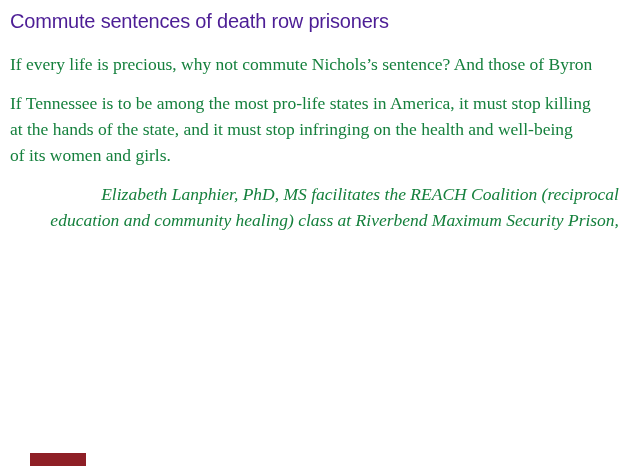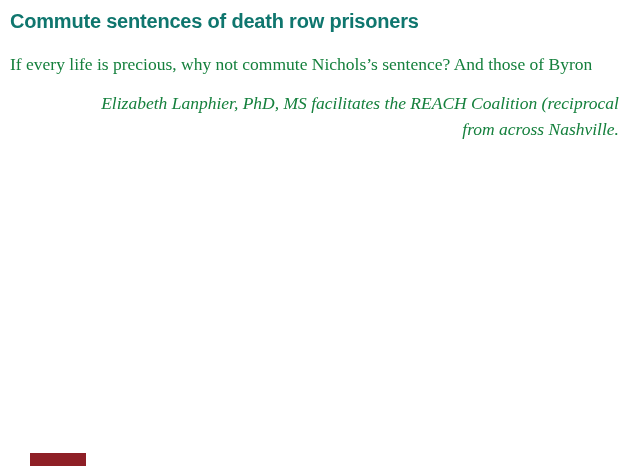--- a/index.html
+++ b/index.html
@@ -13,24 +13,24 @@
     position: relative;
     overflow: hidden;
     font-family: "Liberation Sans", sans-serif;
   }
   .article {
     padding: 9px 10px 0 10px;
   }
   .headline {
     font-family: "Liberation Sans", sans-serif;
     font-size: 20px;
-    font-weight: 700;
+    font-weight: 400;
     letter-spacing: -0.2px;
     line-height: 1.2;
-    color: #0f766e;
+    color: #4c1d95;
     margin: 0 0 18px 0;
   }
   .para {
     font-family: Liberation Serif, serif;
     font-size: 17.5px;
     line-height: 26px;
     color: #15803d;
     margin: 0 0 13px 0;
   }
   .para.italic {
@@ -54,21 +54,26 @@
 <body>
 
 <main class="article">
 
   <h1 class="headline">Commute sentences of death row prisoners</h1>
 
   <p class="para">
     <span class="line">If every life is precious, why not commute Nichols’s sentence? And those of Byron</span>
   </p>
 
+  <p class="para">
+    <span class="line">If Tennessee is to be among the most pro-life states in America, it must stop killing</span>
+    <span class="line">at the hands of the state, and it must stop infringing on the health and well-being</span>
+    <span class="line">of its women and girls.</span>
+  </p>
 
   <p class="para italic">
     <span class="line">Elizabeth Lanphier, PhD, MS facilitates the REACH Coalition (reciprocal</span>
-    <span class="line">from across Nashville.</span>
+    <span class="line">education and community healing) class at Riverbend Maximum Security Prison,</span>
   </p>
 
 </main>
 
 <div class="red-partial"></div>
 
 </body></html>

